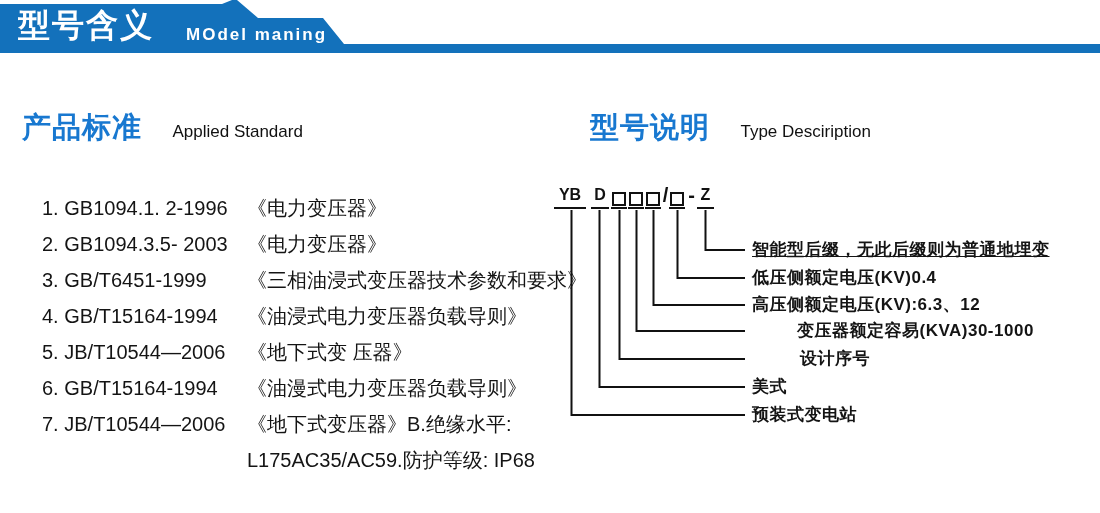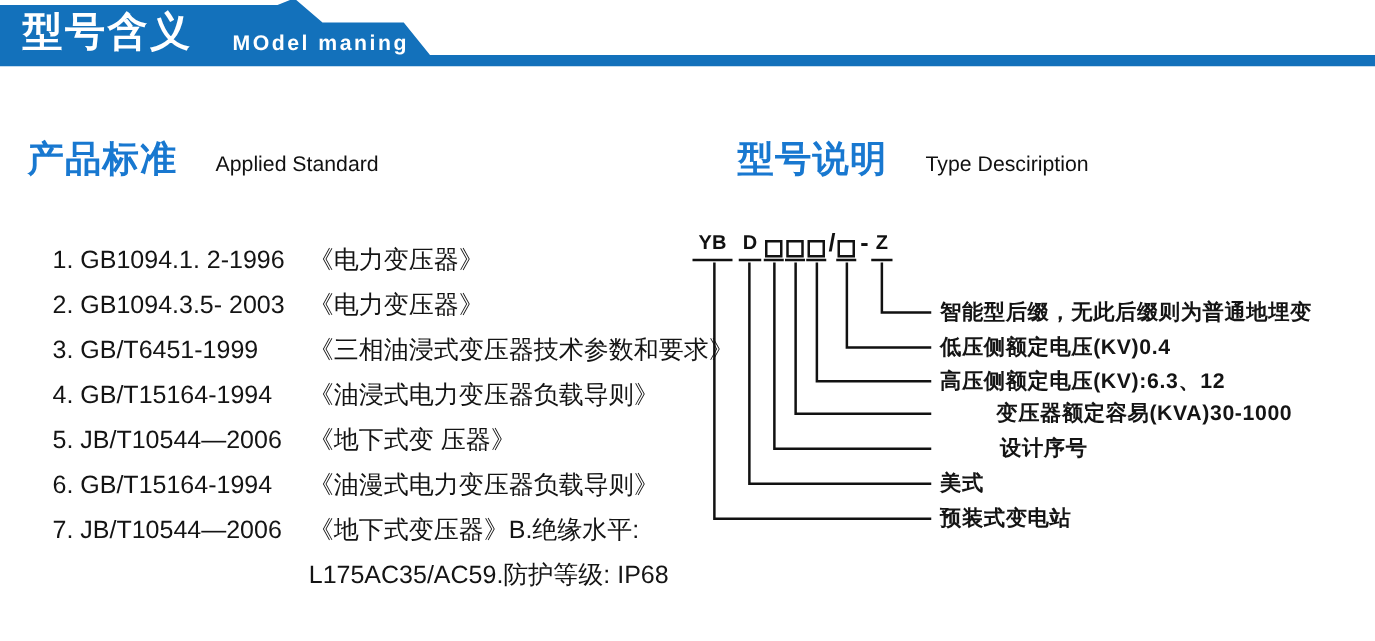--- a/index.html
+++ b/index.html
@@ -128,21 +128,21 @@
         <path d="M155.5,27 V67  H195"></path>
         <path d="M127.5,27 V95  H195"></path>
         <path d="M103.5,27 V122 H195"></path>
         <path d="M86.5,27  V148 H195"></path>
         <path d="M69.5,27  V176 H195"></path>
         <path d="M49.5,27  V204 H195"></path>
         <path d="M21.5,27  V232 H195"></path>
       </g>
     </svg>
 
-    <div class="code-label" style="top:56px;">智能型后缀，无此后缀则为普通地埋变</div>
+    <div class="code-label" style="top:56px;text-decoration:underline;">智能型后缀，无此后缀则为普通地埋变</div>
     <div class="code-label" style="top:84px;">低压侧额定电压(KV)0.4</div>
     <div class="code-label" style="top:111px;">高压侧额定电压(KV):6.3、12</div>
     <div class="code-label" style="top:137px;margin-left:45px;">变压器额定容易(KVA)30-1000</div>
     <div class="code-label" style="top:165px;margin-left:48px;">设计序号</div>
     <div class="code-label" style="top:193px;">美式</div>
     <div class="code-label" style="top:221px;">预装式变电站</div>
   </div>
 
 </div>
 

